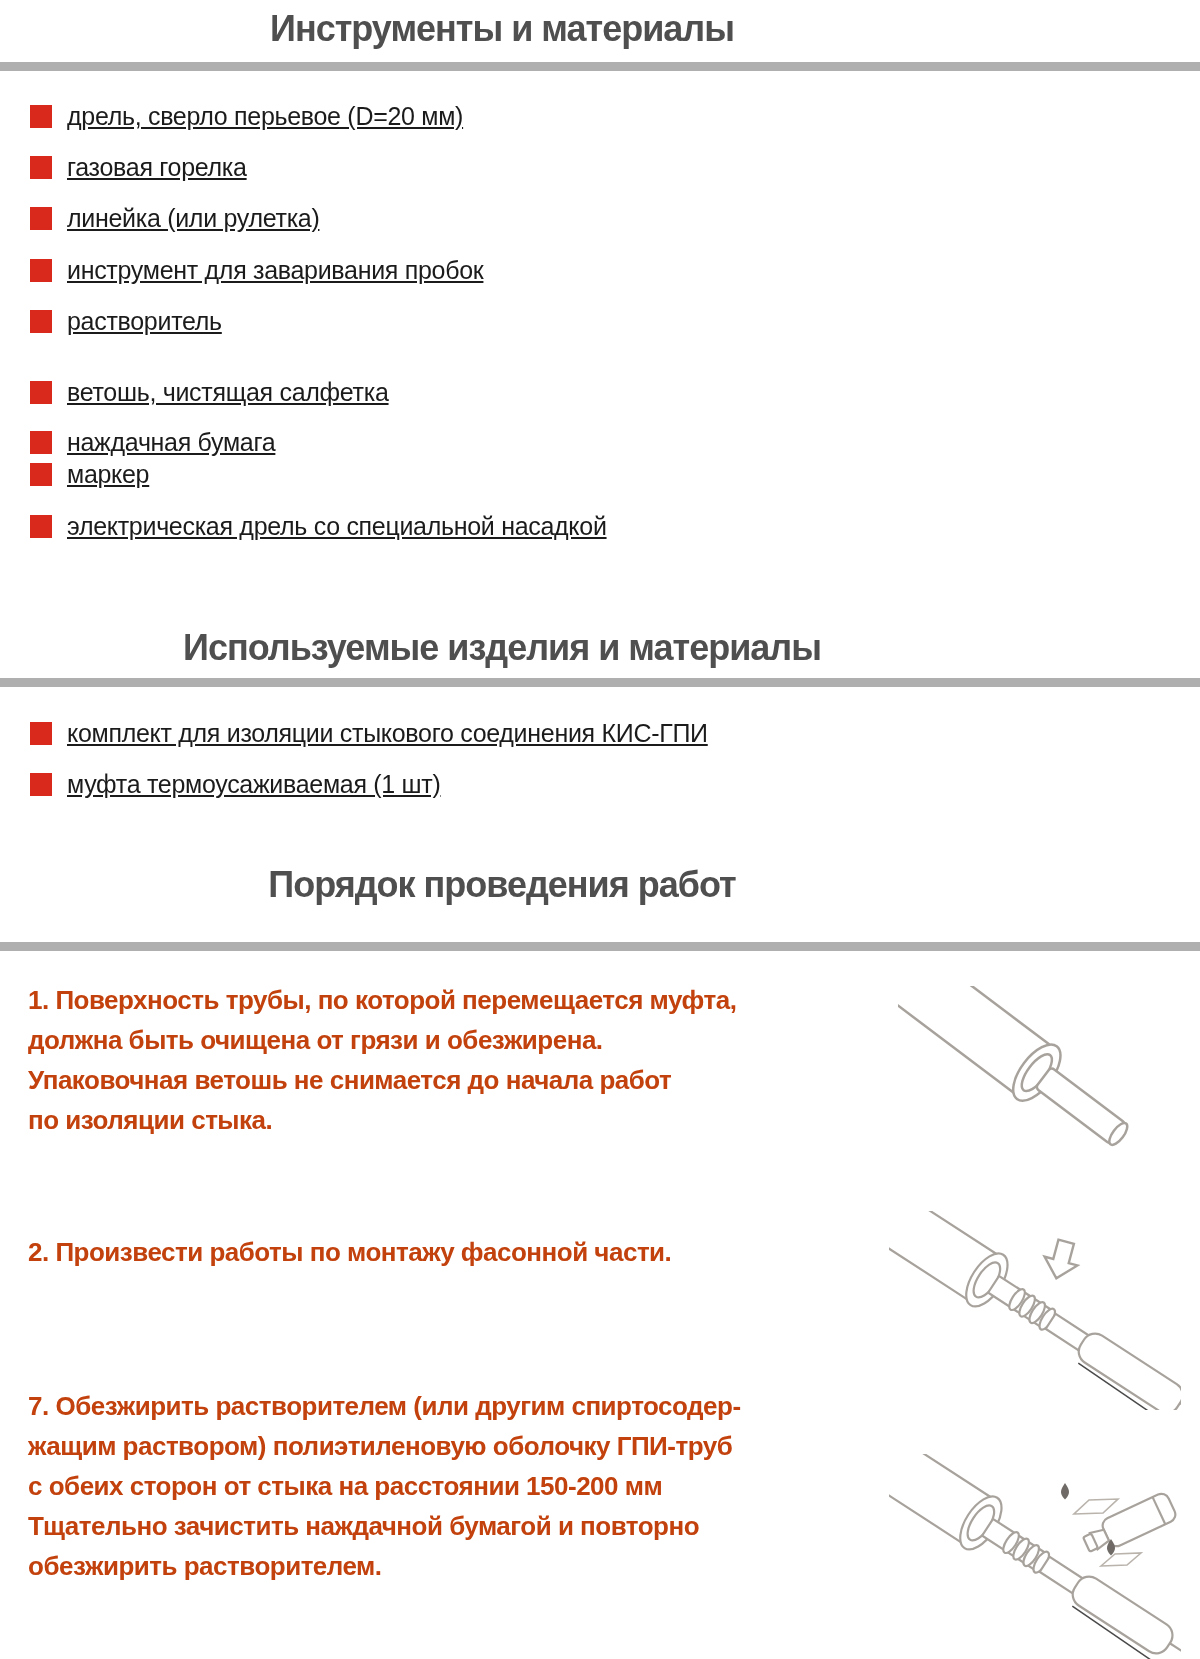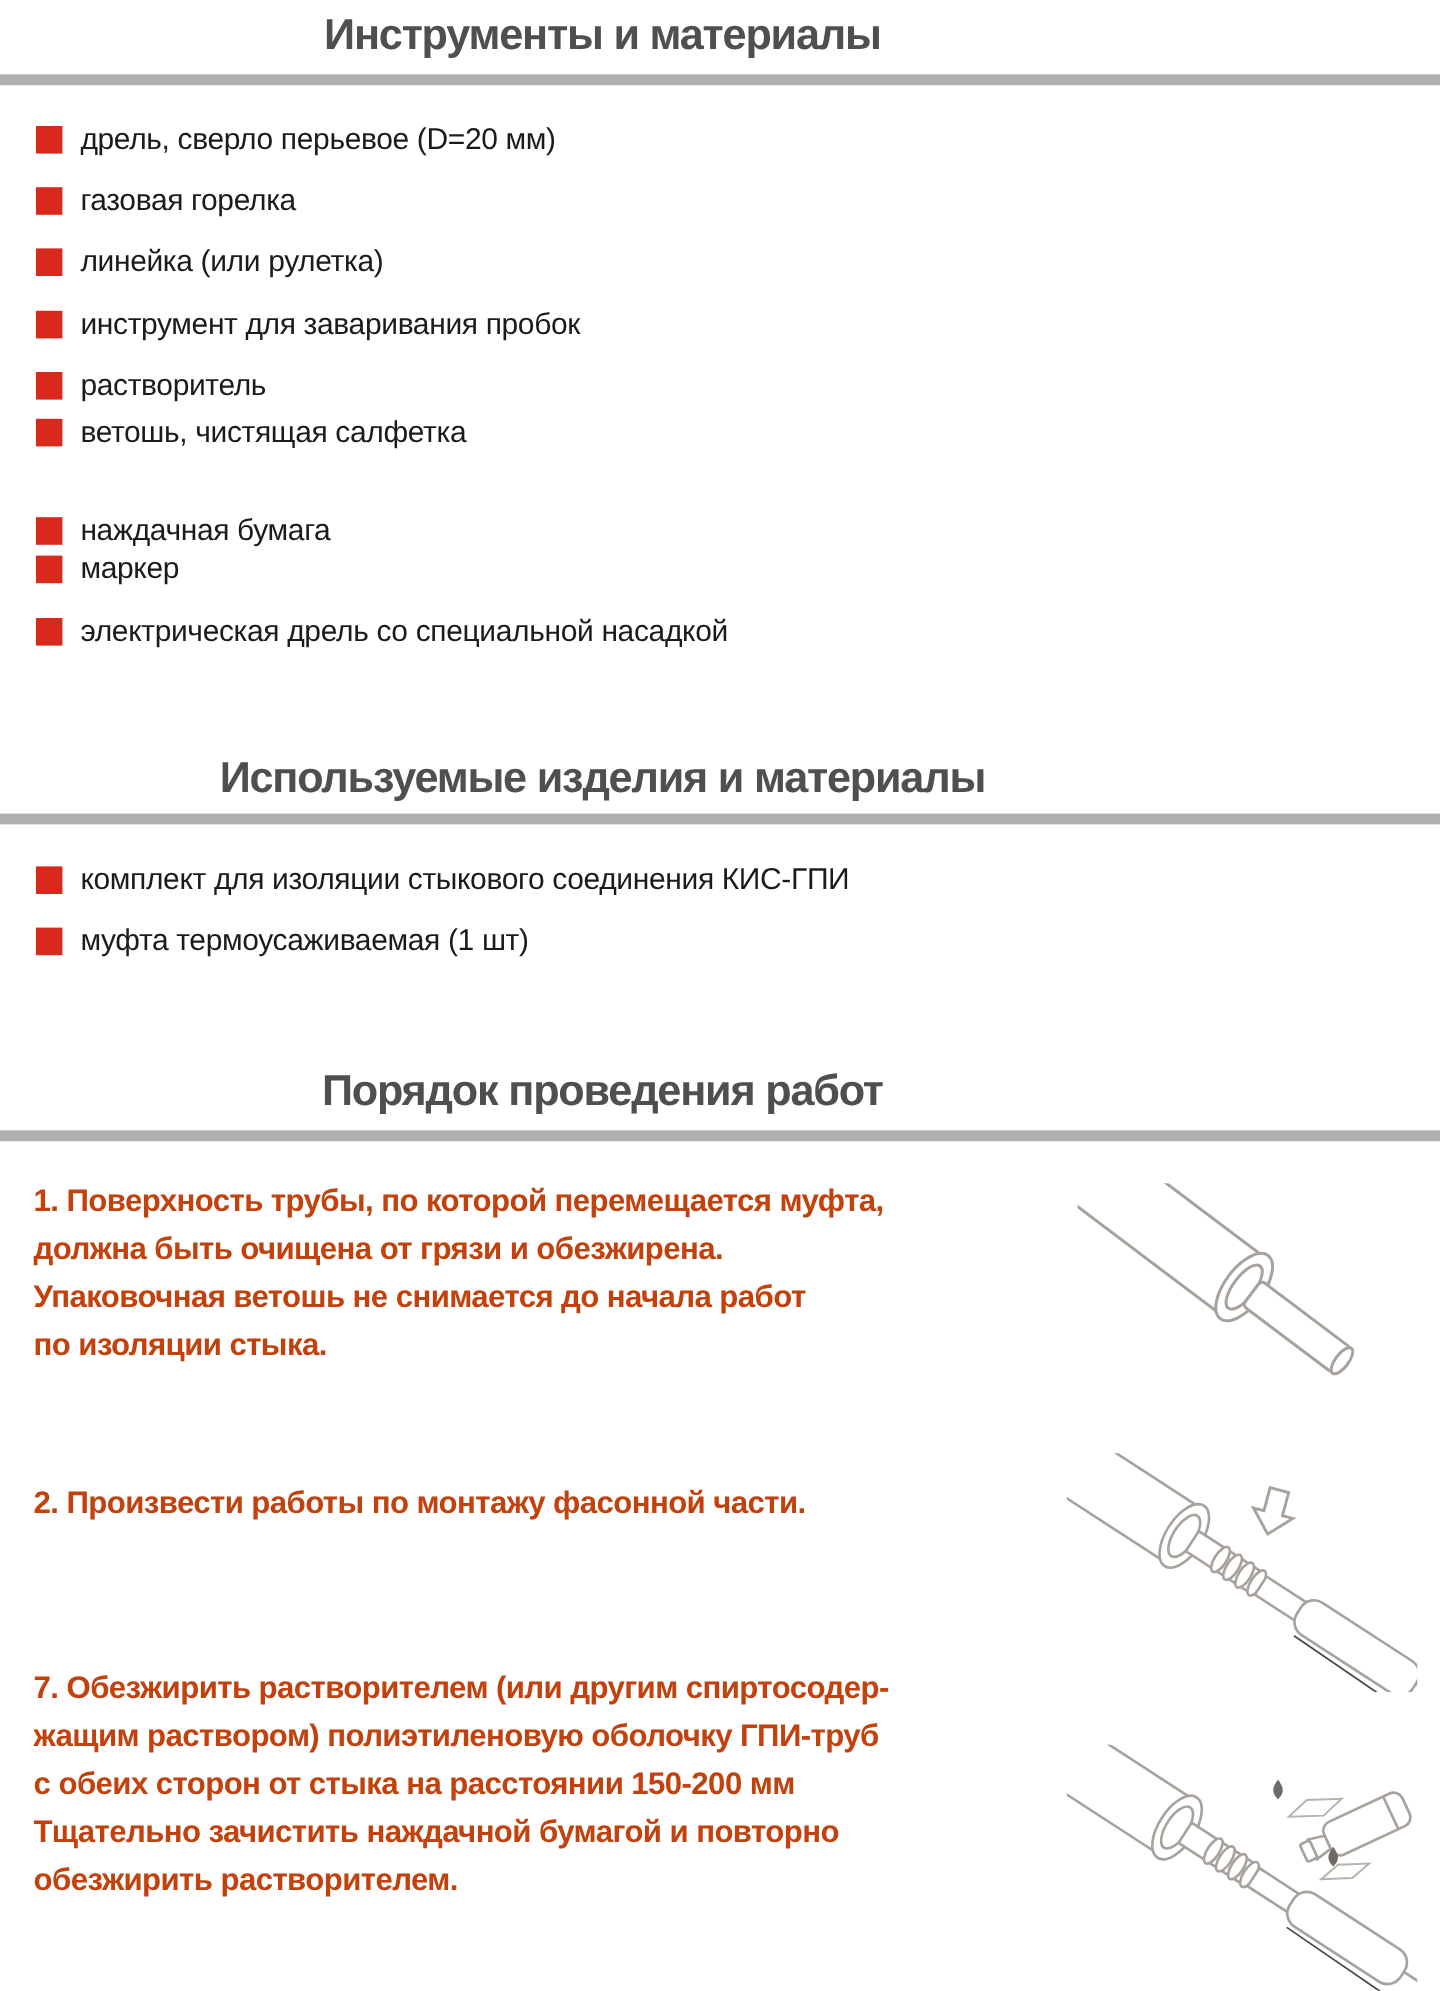--- a/index.html
+++ b/index.html
@@ -11,21 +11,21 @@
   }
   .section-title {
     position:absolute; left:0; width:1004px; text-align:center;
     font-size:36px; font-weight:bold; color:#4f4f4f;
     letter-spacing:-1px; line-height:46px; white-space:nowrap;
   }
   .rule {
     position:absolute; left:0; width:1200px; height:9px; background:#afafaf;
   }
   .li-row {
-    position:absolute; left:30px; display:flex; align-items:center; height:24px;
+    position:absolute; left:30px; display:flex; align-items:center; height:24px;text-decoration:underline;
   }
   .bullet {
     width:22px; height:23px; background:#d9291c; flex:0 0 auto; margin-right:15px;
   }
   .li-text {
     font-size:25px; letter-spacing:-0.3px; color:#1b1b1b; white-space:nowrap;
     line-height:24px;
   }
   .step-text {
     position:absolute; left:28px; font-size:26px; font-weight:bold;
@@ -56,21 +56,21 @@
   <span class="li-text">линейка (или рулетка)</span>
 </div>
 <div class="li-row" style="top:258px">
   <span class="bullet"></span>
   <span class="li-text">инструмент для заваривания пробок</span>
 </div>
 <div class="li-row" style="top:309px">
   <span class="bullet"></span>
   <span class="li-text">растворитель</span>
 </div>
-<div class="li-row" style="top:348px">
+<div class="li-row" style="top:380px">
   <span class="bullet"></span>
   <span class="li-text">ветошь, чистящая салфетка</span>
 </div>
 <div class="li-row" style="top:430px">
   <span class="bullet"></span>
   <span class="li-text">наждачная бумага</span>
 </div>
 <div class="li-row" style="top:462px">
   <span class="bullet"></span>
   <span class="li-text">маркер</span>
@@ -85,21 +85,21 @@
 
 <div class="li-row" style="top:721px">
   <span class="bullet"></span>
   <span class="li-text">комплект для изоляции стыкового соединения КИС-ГПИ</span>
 </div>
 <div class="li-row" style="top:772px">
   <span class="bullet"></span>
   <span class="li-text">муфта термоусаживаемая (1 шт)</span>
 </div>
 
-<div class="section-title" style="top:886px">Порядок проведения работ</div>
+<div class="section-title" style="top:862px">Порядок проведения работ</div>
 <div class="rule" style="top:942px"></div>
 
 <div class="step-text" style="top:980px">
   <div>1. Поверхность трубы, по которой перемещается муфта,</div>
   <div>должна быть очищена от грязи и обезжирена.</div>
   <div>Упаковочная ветошь не снимается до начала работ</div>
   <div>по изоляции стыка.</div>
 </div>
 <div class="illus" style="left:898px; top:986px; width:283px; height:220px">
   <svg width="283" height="220" viewBox="0 0 283 220">

